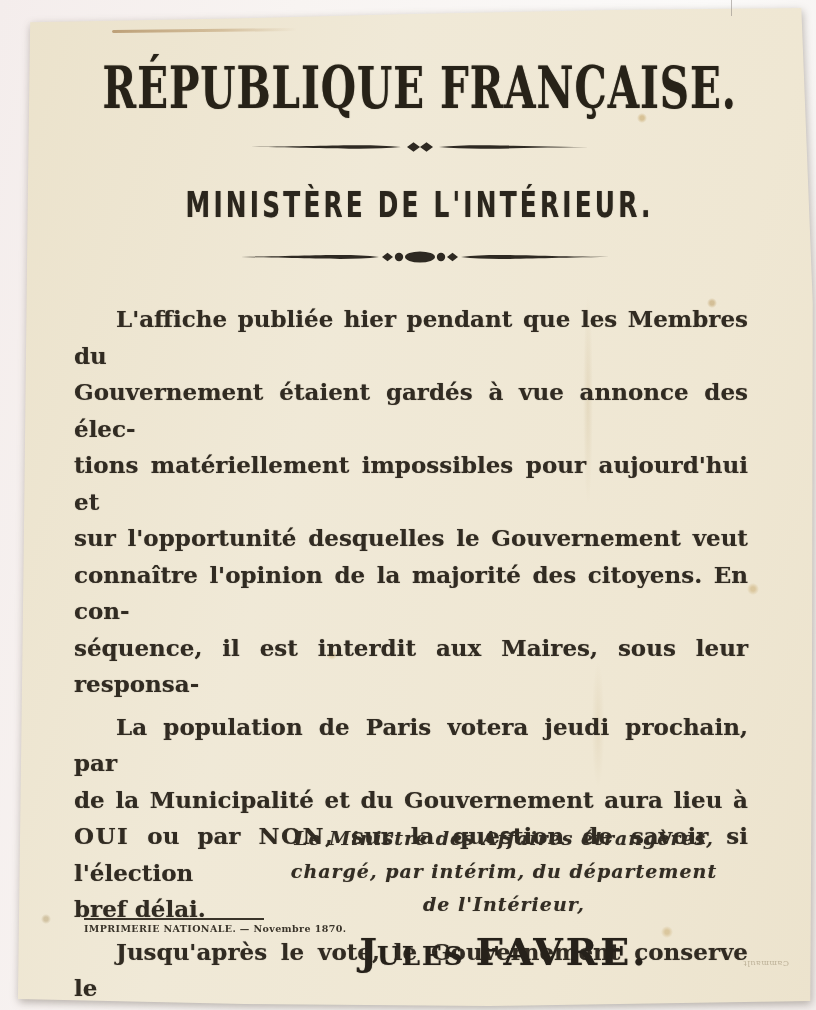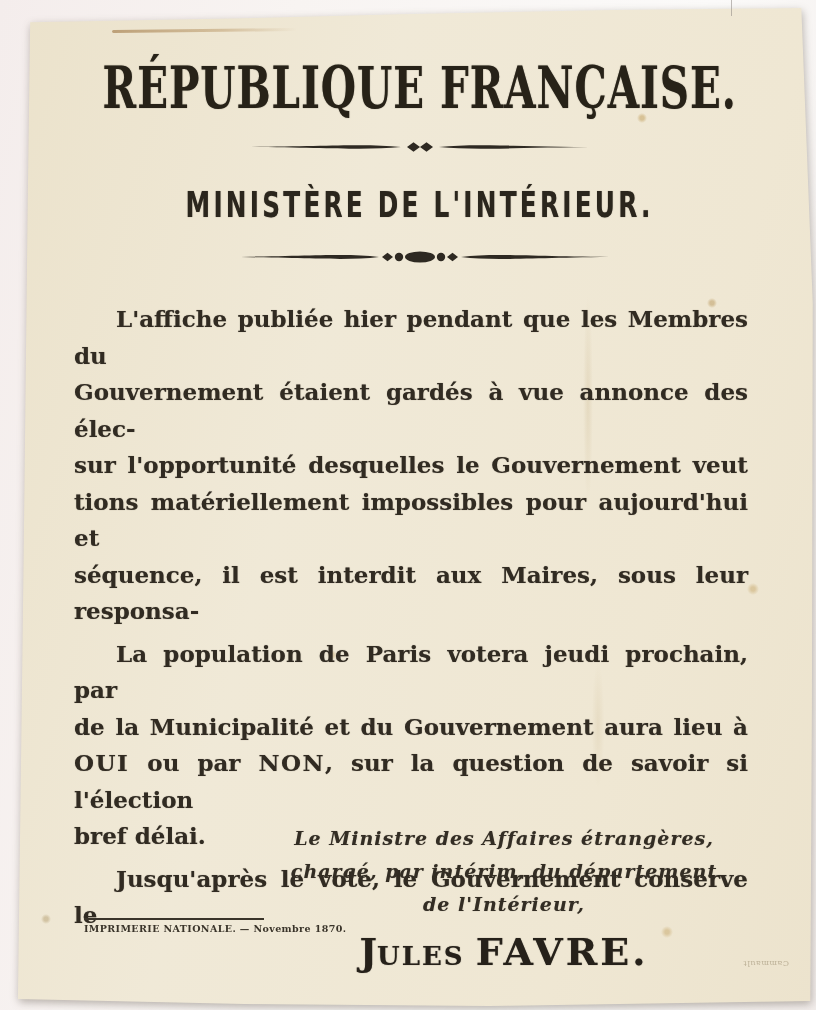--- a/index.html
+++ b/index.html
@@ -144,22 +144,23 @@
         <ellipse cx="191" cy="9" rx="15" ry="5.5"></ellipse>
         <circle cx="212" cy="9" r="4.2"></circle>
         <path d="M218 9 l5.5 -4.2 5.5 4.2 -5.5 4.2 Z"></path>
       </svg>
     </div>
 
     <div class="body-text">
       <div class="para">
         <div class="line indent">L'affiche publiée hier pendant que les Membres du</div>
         <div class="line">Gouvernement étaient gardés à vue annonce des élec-</div>
+        <div class="line">tions matériellement impossibles pour aujourd'hui et</div>
         <div class="line">sur l'opportunité desquelles le Gouvernement veut</div>
-        <div class="line">tions matériellement impossibles pour aujourd'hui et</div>
+        <div class="line">connaître l'opinion de la majorité des citoyens. En con-</div>
         <div class="line">séquence, il est interdit aux Maires, sous leur responsa-</div>
       </div>
 
       <div class="para">
         <div class="line indent">La population de Paris votera jeudi prochain, par</div>
         <div class="line">de la Municipalité et du Gouvernement aura lieu à</div>
         <div class="line"><span class="emph">OUI</span><span> ou par </span><span class="emph">NON</span><span>, sur la question de savoir si l'élection</span></div>
         <div class="line last">bref délai.</div>
       </div>
 

